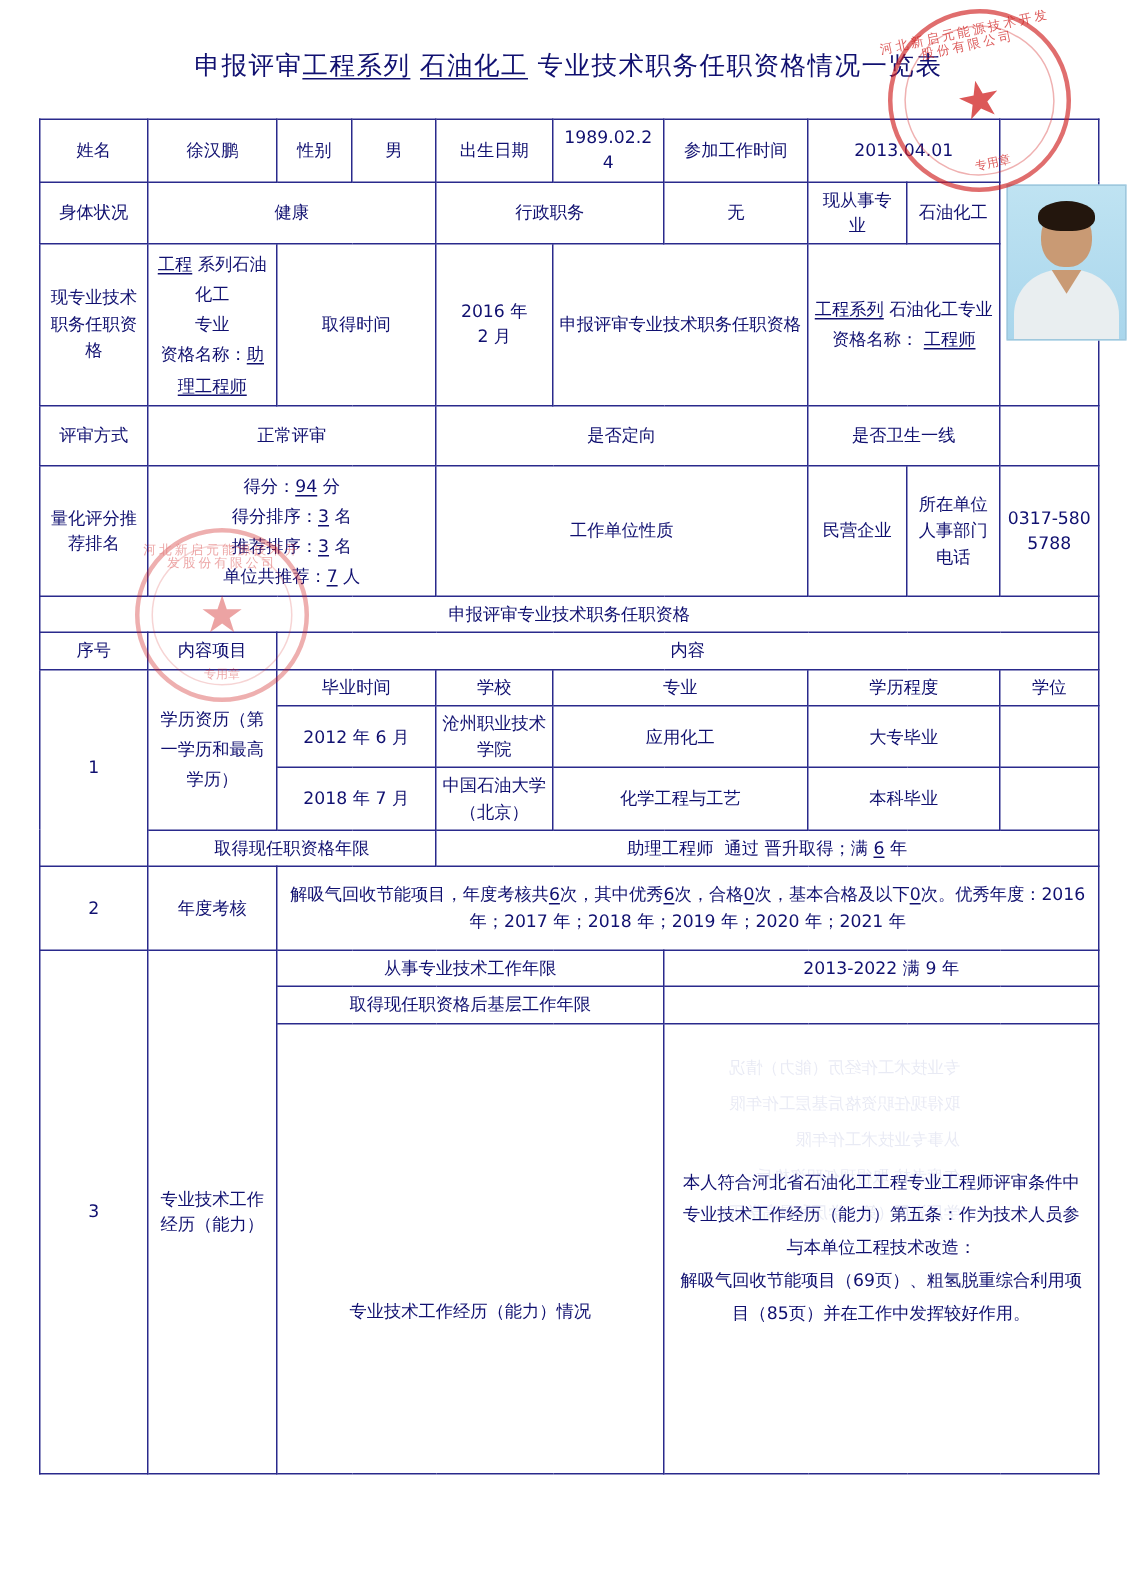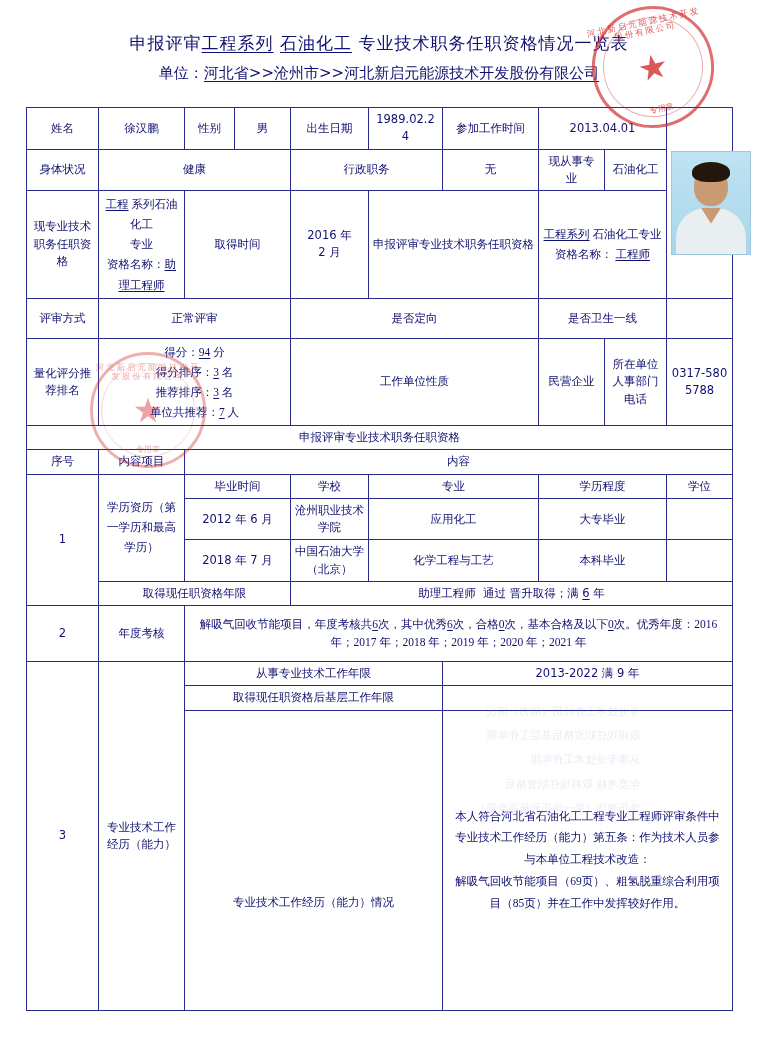--- a/index.html
+++ b/index.html
@@ -57,21 +57,20 @@
     line-height: 1.5;
     padding: 3px 4px;
     vertical-align: middle;
     text-align: center;
     color: #101070;
     word-break: break-all;
   }
   td.left {
     text-align: left;
     padding-left: 6px;
-    font-family: Liberation Serif, serif;
   }
   td.tl {
     vertical-align: top;
   }
   .small { font-size: 11px; }
   .pad-line { line-height: 1.75; }
   .photo-cell {
     padding: 2px;
   }
   .photo {
@@ -205,23 +204,20 @@
   }
 </style>
 </head>
 <body>
 
 <div class="page">
 
   <div class="title-block">
     <div class="title-line1">
       <span>申报评审</span><span class="u">工程系列</span><span>&nbsp;</span><span class="u">石油化工</span><span>&nbsp;</span><span>专业技术职务任职资格情况一览表</span>
-    </div>
-    <div class="title-line2">
-      <span>单位：</span><span class="u">河北省&gt;&gt;沧州市&gt;&gt;河北新启元能源技术开发股份有限公司</span>
     </div>
   </div>
 
   <table class="main">
     <colgroup>
       <col style="width:72px">
       <col style="width:86px">
       <col style="width:50px">
       <col style="width:56px">
       <col style="width:78px">

